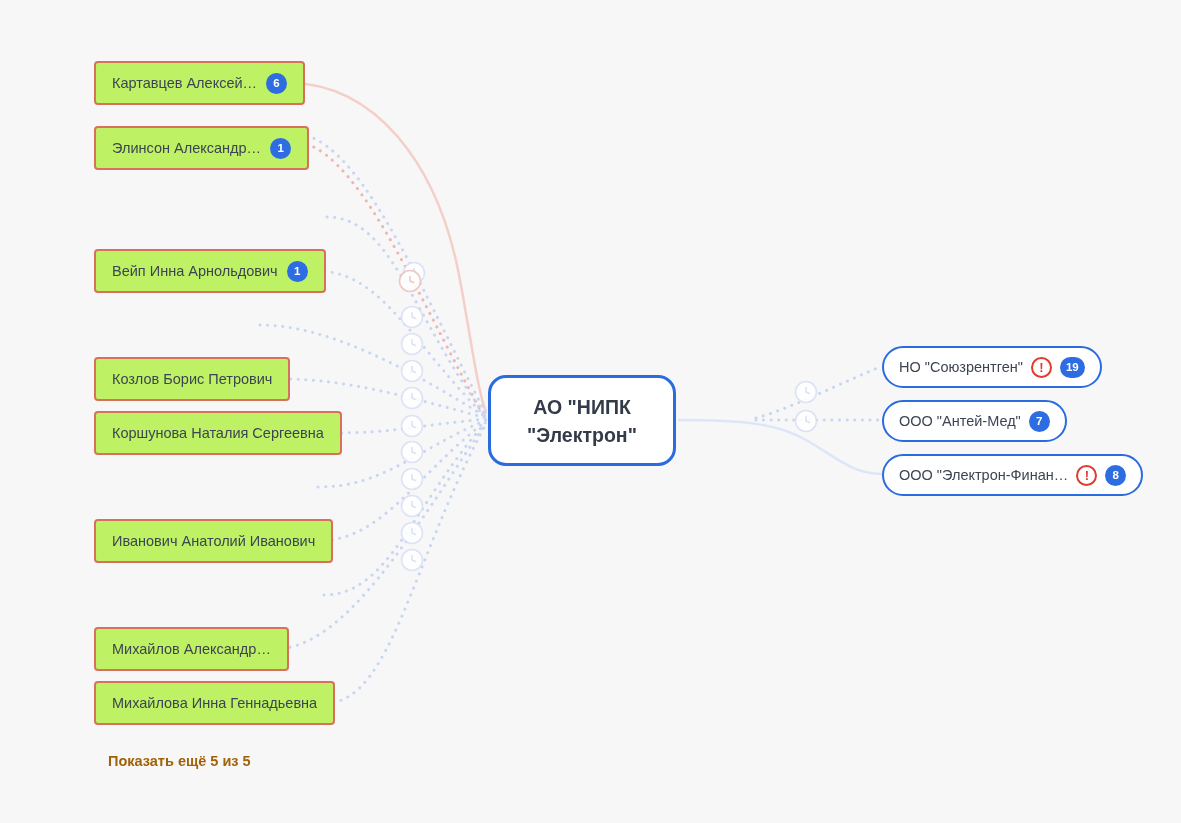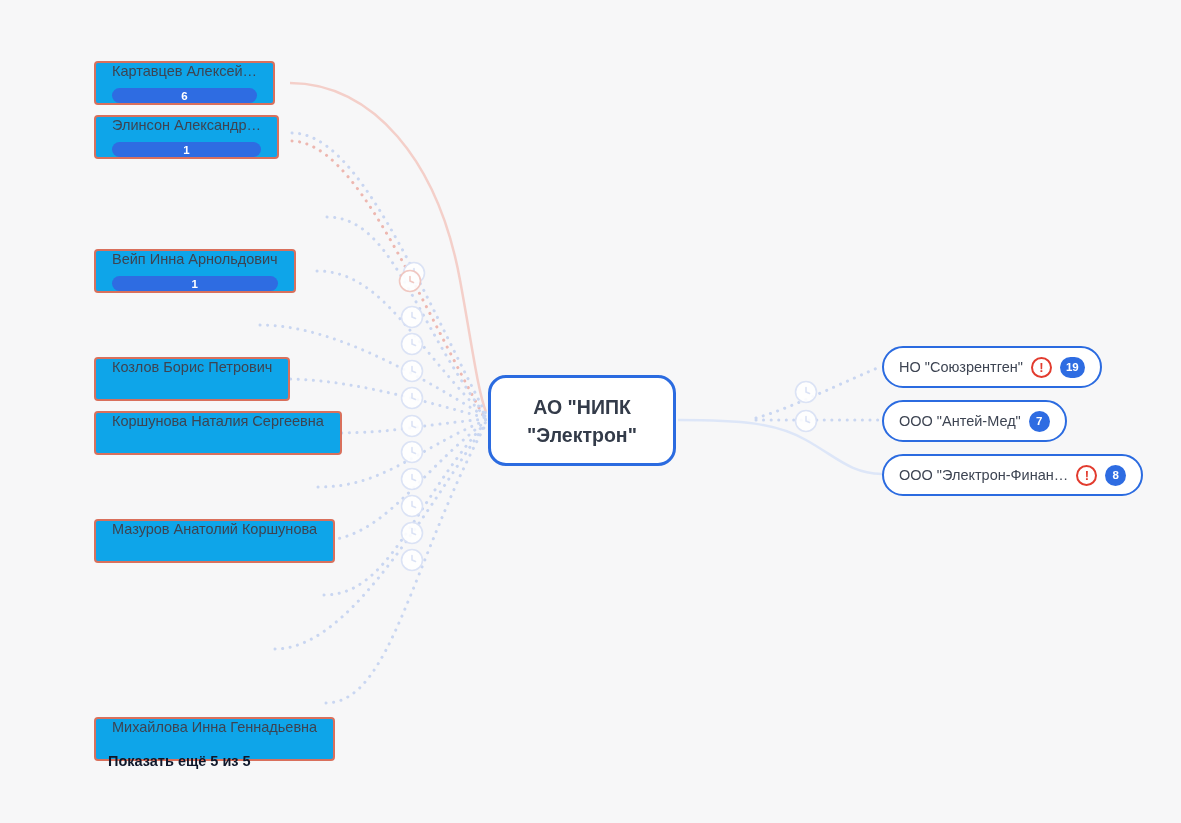--- a/index.html
+++ b/index.html
@@ -1,23 +1,23 @@
 <!DOCTYPE html>
 <html><head>
 <meta charset="utf-8">
 <style>
   html,body{margin:0;padding:0;background:#f7f7f8;font-family:"Liberation Sans",sans-serif;}
   .canvas{position:relative;width:1181px;height:823px;background:#f7f7f8;overflow:hidden;}
   svg.links{position:absolute;left:0;top:0;z-index:0;}
 
   .pnode{
     position:absolute;left:94px;height:44px;z-index:2;
-    display:flex;gap:9px;padding:0 16px;
-    background:#0ea5e9;border:2px solid #d9705c;border-radius:4px;
-    font-size:14.5px;color:#3d4452;white-space:nowrap;box-sizing:border-box;cursor:pointer;flex-direction:column;
+    display:flex;align-items:center;gap:9px;padding:0 16px;
+    background:#bef264;border:2px solid #d9705c;border-radius:4px;
+    font-size:14.5px;color:#3d4452;white-space:nowrap;box-sizing:border-box;cursor:pointer;
   }
   .badge{
     display:inline-flex;align-items:center;justify-content:center;
     min-width:21px;height:21px;padding:0 6px;border-radius:11px;
     background:#2e6ce2;color:#ffffff;font-size:11.5px;font-weight:700;box-sizing:border-box;
   }
   .badge:empty{display:none;}
   .warn{
     display:inline-flex;align-items:center;justify-content:center;
     width:21px;height:21px;border:2px solid #e23b2e;border-radius:50%;
@@ -34,21 +34,21 @@
 
   .rnode{
     position:absolute;left:882px;height:42px;z-index:2;
     display:flex;align-items:center;gap:8px;padding:0 15px;
     background:#ffffff;border:2px solid #2b6be0;border-radius:21px;
     font-size:14.5px;color:#3d4452;white-space:nowrap;box-sizing:border-box;cursor:pointer;
   }
 
   .showmore{
     position:absolute;left:108px;top:753px;z-index:2;
-    font-size:14.5px;font-weight:700;color:#0f172a;cursor:pointer;white-space:nowrap;
+    font-size:14.5px;font-weight:700;color:#a16207;cursor:pointer;white-space:nowrap;
   }
 </style>
 </head>
 <body>
 
 <div class="canvas">
 
   <svg class="links" width="1181" height="823" viewBox="0 0 1181 823">
 
     <path d="M 290 83 C 372 83, 438 160, 460 280 C 472 345, 478 392, 486 412" fill="none" stroke="#f4cfc9" stroke-width="2.5"></path>
@@ -124,41 +124,45 @@
     <g opacity="0.9">
       <circle cx="806" cy="421" r="10.5" fill="#ffffff" stroke="#d9e1f5" stroke-width="1.6"></circle>
       <path d="M 806 416.5 L 806 421 L 809.5 422.5" fill="none" stroke="#d9e1f5" stroke-width="1.6" stroke-linecap="round"></path>
     </g>
   </svg>
 
   <div class="pnode" style="top:61px">
     <span>Картавцев Алексей…</span>
     <span class="badge">6</span>
   </div>
-  <div class="pnode" style="top:115px">
+  <div class="pnode" style="top:126px">
     <span>Элинсон Александр…</span>
     <span class="badge">1</span>
   </div>
   <div class="pnode" style="top:249px">
     <span>Вейп Инна Арнольдович</span>
     <span class="badge">1</span>
   </div>
   <div class="pnode" style="top:357px">
     <span>Козлов Борис Петрович</span>
 
   </div>
   <div class="pnode" style="top:411px">
     <span>Коршунова Наталия Сергеевна</span>
 
   </div>
   <div class="pnode" style="top:519px">
-    <span>Мазуров Анатолий Коршунова</span>
+    <span>Иванович Анатолий Иванович</span>
 
   </div>
-  <div class="pnode" style="top:717px">
+  <div class="pnode" style="top:627px">
+    <span>Михайлов Александр…</span>
+
+  </div>
+  <div class="pnode" style="top:681px">
     <span>Михайлова Инна Геннадьевна</span>
 
   </div>
 
   <div class="cnode">
     <span>АО "НИПК</span>
     <span>"Электрон"</span>
   </div>
 
   <div class="rnode" style="top:346px">

